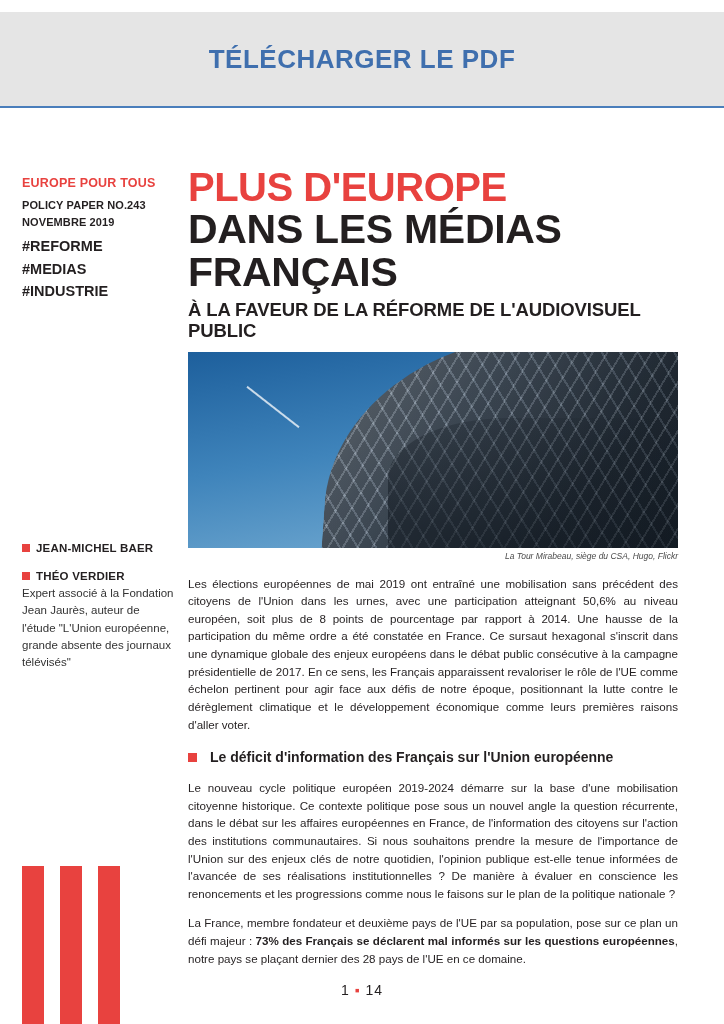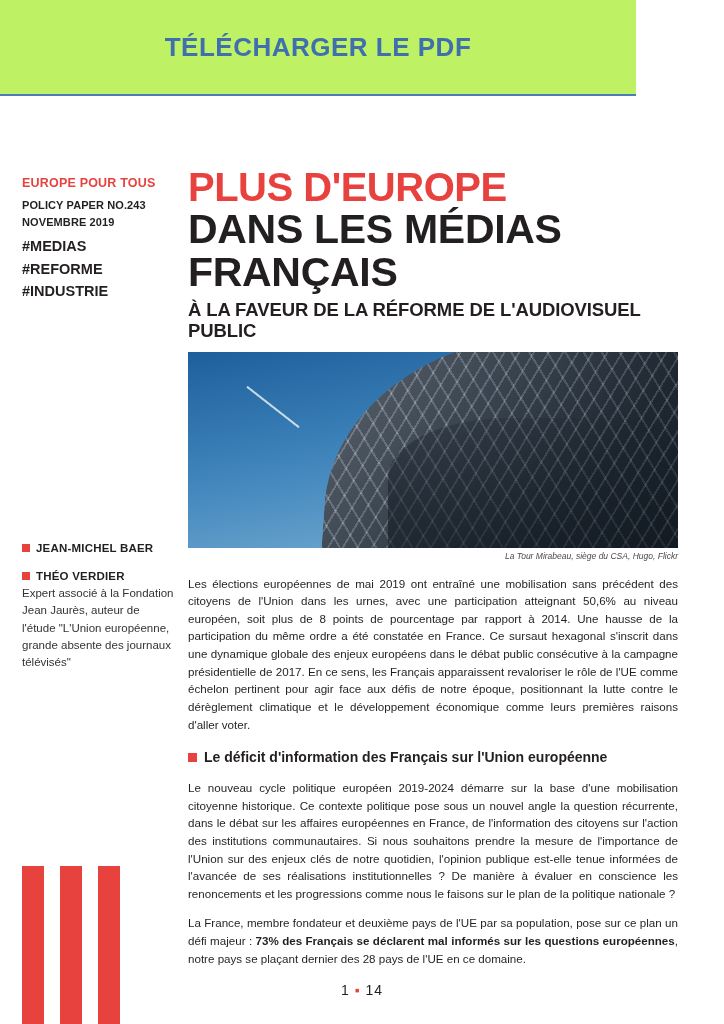--- a/index.html
+++ b/index.html
@@ -10,28 +10,28 @@
     background: #ffffff;
     font-family: "Liberation Sans", sans-serif;
     color: #231f20;
     position: relative;
     overflow: hidden;
   }
 
   
   .download-bar {
     position: absolute;
-    left: 0; top: 0;
-    width: 636px;
+    left: 0; top: 12px;
+    width: 724px;
     height: 96px;
     border-bottom: 2px solid #4a7ebb;
     display: flex;
     align-items: center;
     justify-content: center;
-    background: #bef264;
+    background: #e5e5e5;
   }
   .download-bar .label {
     color: #3f6fae;
     font-size: 26px;
     font-weight: bold;
     letter-spacing: 0.5px;
   }
 
   
   .page {
@@ -202,21 +202,21 @@
     text-align: justify;
     color: #231f20;
     margin-top: 14px;
   }
   .body-text p { margin: 0 0 12px 0; }
   .body-text b { font-weight: bold; }
 
   .section-head {
     display: flex;
     align-items: center;
-    gap: 7px;
+    gap: 13px;
     margin: 16px 0 10px 0;
     width: 490px;
   }
   .section-head .sq { width: 9px; height: 9px; }
   .section-head .txt {
     font-size: 14px;
     font-weight: bold;
     color: #231f20;
   }
 
@@ -243,22 +243,22 @@
   <span class="label">TÉLÉCHARGER LE PDF</span>
 </div>
 
 <div class="page">
 
   <div class="left-col">
     <div class="kicker">EUROPE POUR TOUS</div>
     <div class="meta-line">POLICY PAPER NO.243</div>
     <div class="meta-line">NOVEMBRE 2019</div>
     <div class="hashtags">
+      <div class="hashtag">#REFORME</div>
       <div class="hashtag">#MEDIAS</div>
-      <div class="hashtag">#REFORME</div>
       <div class="hashtag">#INDUSTRIE</div>
     </div>
   </div>
 
   <div class="authors">
     <div class="author-block">
       <div class="author-name">
         <span class="sq"></span>
         <span>JEAN-MICHEL BAER</span>
       </div>

